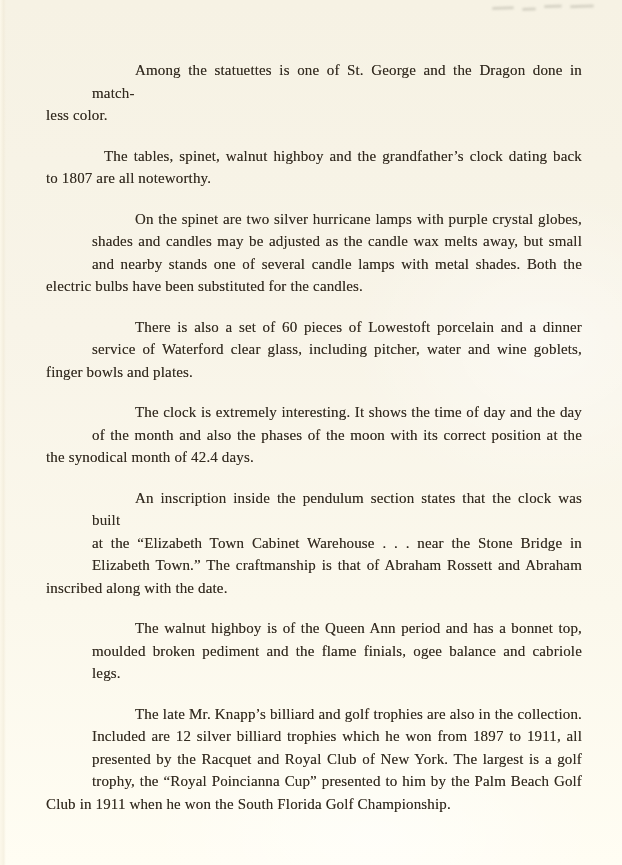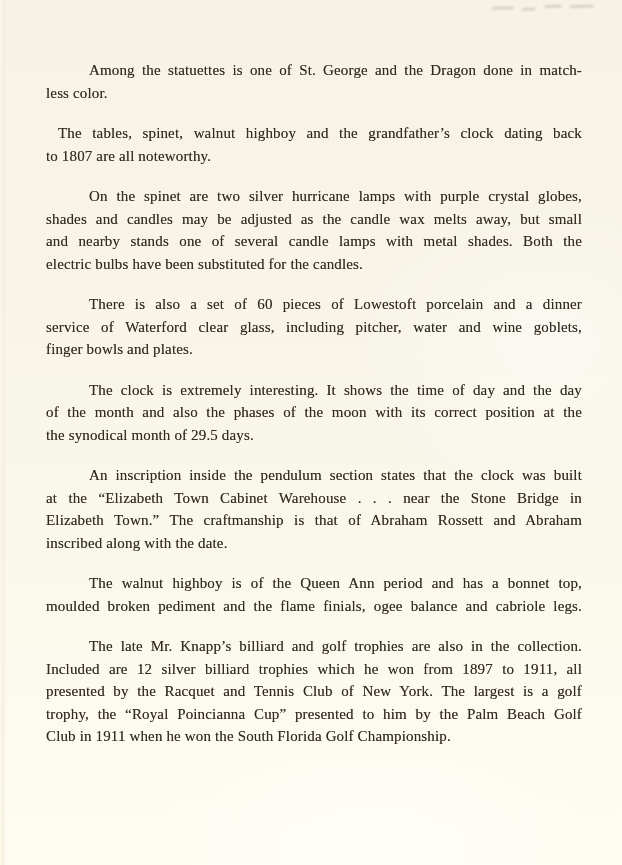--- a/index.html
+++ b/index.html
@@ -65,21 +65,21 @@
     text-shadow: 0 0 0.5px rgba(51,43,32,0.55);
   }
   .para { margin: 0 0 18px 0; }
   .para:last-child { margin-bottom: 0; }
   .line {
     line-height: 22.5px;
     text-align: justify;
     text-align-last: left;
     white-space: normal;
   }
-  .line.just { text-align-last: justify; }
+  .line.just { text-align-last: justify; margin-left: 46px; }
   .para.indent-large .line.first { text-indent: 43px; }
   .para.indent-small .line.first { text-indent: 12px; }
 </style>
 </head>
 <body>
 
 <div class="page">
   <div class="edge-strip"></div>
   <div class="smudge">
     <i></i><i></i><i></i><i></i>
@@ -100,33 +100,33 @@
         <div class="line">electric bulbs have been substituted for the candles.</div>
       </div>
       <div class="para indent-large">
         <div class="line first just">There is also a set of 60 pieces of Lowestoft porcelain and a dinner</div>
         <div class="line just">service of Waterford clear glass, including pitcher, water and wine goblets,</div>
         <div class="line">finger bowls and plates.</div>
       </div>
       <div class="para indent-large">
         <div class="line first just">The clock is extremely interesting. It shows the time of day and the day</div>
         <div class="line just">of the month and also the phases of the moon with its correct position at the</div>
-        <div class="line">the synodical month of 29.5 days.</div>
+        <div class="line">the synodical month of 42.4 days.</div>
       </div>
       <div class="para indent-large">
         <div class="line first just">An inscription inside the pendulum section states that the clock was built</div>
         <div class="line just">at the “Elizabeth Town Cabinet Warehouse . . . near the Stone Bridge in</div>
         <div class="line just">Elizabeth Town.” The craftmanship is that of Abraham Rossett and Abraham</div>
         <div class="line">inscribed along with the date.</div>
       </div>
       <div class="para indent-large">
         <div class="line first just">The walnut highboy is of the Queen Ann period and has a bonnet top,</div>
         <div class="line just">moulded broken pediment and the flame finials, ogee balance and cabriole legs.</div>
       </div>
       <div class="para indent-large">
         <div class="line first just">The late Mr. Knapp’s billiard and golf trophies are also in the collection.</div>
         <div class="line just">Included are 12 silver billiard trophies which he won from 1897 to 1911, all</div>
-        <div class="line just">presented by the Racquet and Tennis Club of New York. The largest is a golf</div>
+        <div class="line just">presented by the Racquet and Royal Club of New York. The largest is a golf</div>
         <div class="line just">trophy, the “Royal Poincianna Cup” presented to him by the Palm Beach Golf</div>
         <div class="line">Club in 1911 when he won the South Florida Golf Championship.</div>
       </div>
     </div>
 </div>
 
 </body></html>

